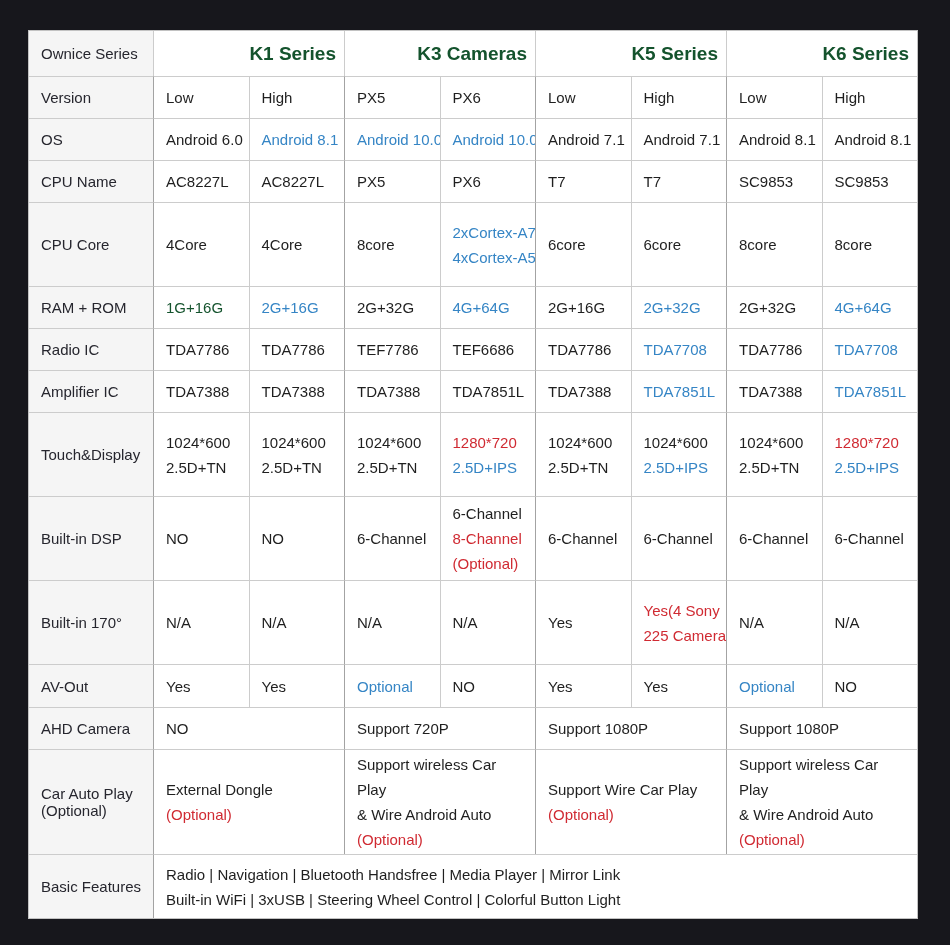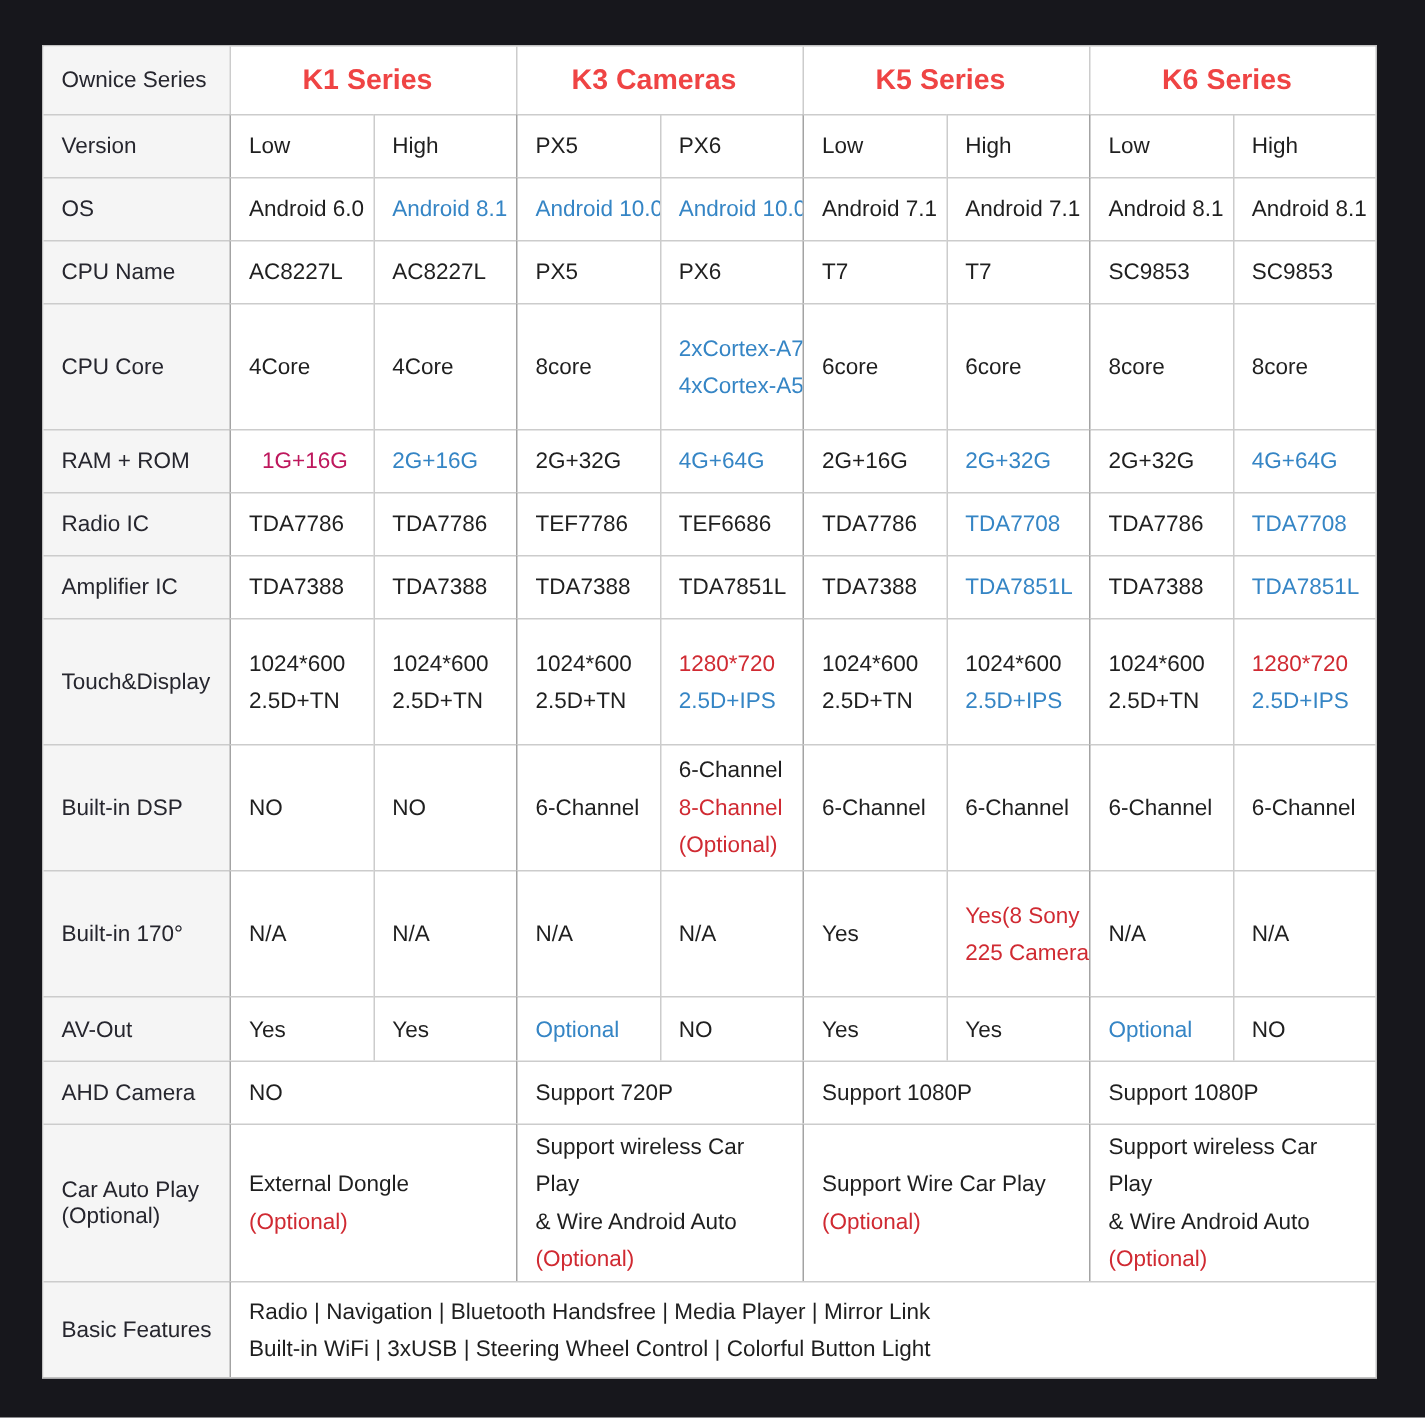--- a/index.html
+++ b/index.html
@@ -33,24 +33,24 @@
     font-weight:normal;
     color:#26262e;
   }
   thead th.corner{
     background:#f5f5f5;
     font-weight:normal;
     font-size:15px;
     color:#26262e;
   }
   thead th.series{
-    text-align:center;
+    text-align:right;
     font-weight:bold;
     font-size:19px;
-    color:#ef4444;
+    color:#14532d;
     padding-left:0;
   }
   .ln{line-height:25px;white-space:nowrap;}
   td .wrap{white-space:normal;}
 </style>
 </head>
 <body>
 
 <div class="stage">
   <table>
@@ -180,21 +180,21 @@
           <td class="sep">
             <div class="ln" style="color: rgb(31, 31, 31);">8core</div>
           </td>
           <td>
             <div class="ln" style="color: rgb(31, 31, 31);">8core</div>
           </td>
         </tr>
         <tr style="height: 42px;">
           <th class="rowlabel">RAM + ROM</th>
           <td class="sep">
-            <div class="ln" style="color: #be185d; text-align: center;">1G+16G</div>
+            <div class="ln" style="color: #14532d;">1G+16G</div>
           </td>
           <td>
             <div class="ln" style="color: rgb(53, 133, 197);">2G+16G</div>
           </td>
           <td class="sep">
             <div class="ln" style="color: rgb(31, 31, 31);">2G+32G</div>
           </td>
           <td>
             <div class="ln" style="color: rgb(53, 133, 197);">4G+64G</div>
           </td>
@@ -340,21 +340,21 @@
           <td class="sep">
             <div class="ln" style="color: rgb(31, 31, 31);">N/A</div>
           </td>
           <td>
             <div class="ln" style="color: rgb(31, 31, 31);">N/A</div>
           </td>
           <td class="sep">
             <div class="ln" style="color: rgb(31, 31, 31);">Yes</div>
           </td>
           <td>
-            <div class="ln" style="color: rgb(208, 42, 50);">Yes(8 Sony</div>
+            <div class="ln" style="color: rgb(208, 42, 50);">Yes(4 Sony</div>
             <div class="ln" style="color: rgb(208, 42, 50);">225 Cameras)</div>
           </td>
           <td class="sep">
             <div class="ln" style="color: rgb(31, 31, 31);">N/A</div>
           </td>
           <td>
             <div class="ln" style="color: rgb(31, 31, 31);">N/A</div>
           </td>
         </tr>
         <tr style="height: 43px; margin-left: 24px;">

